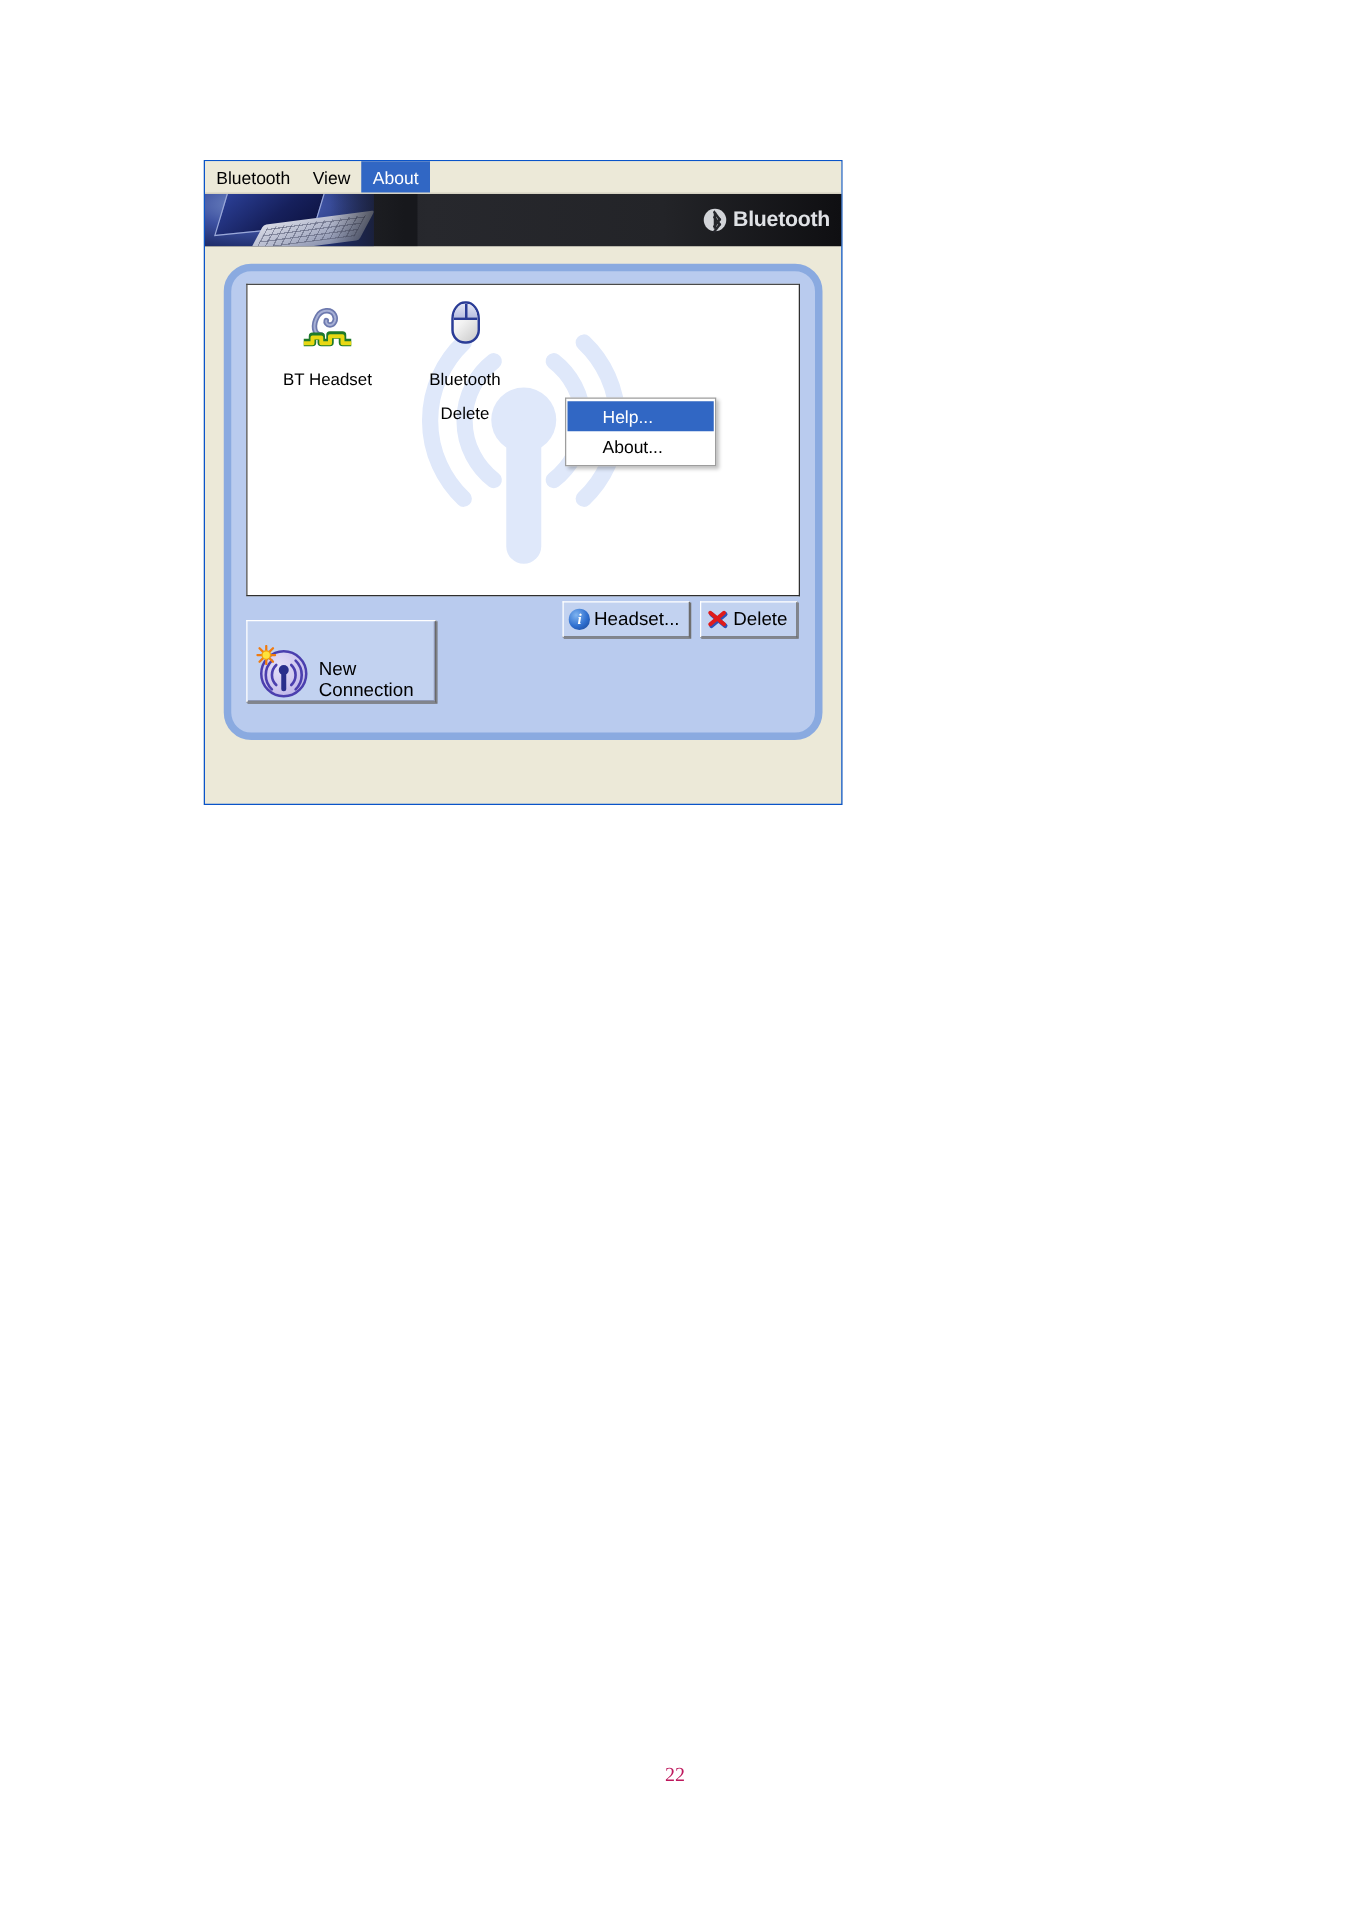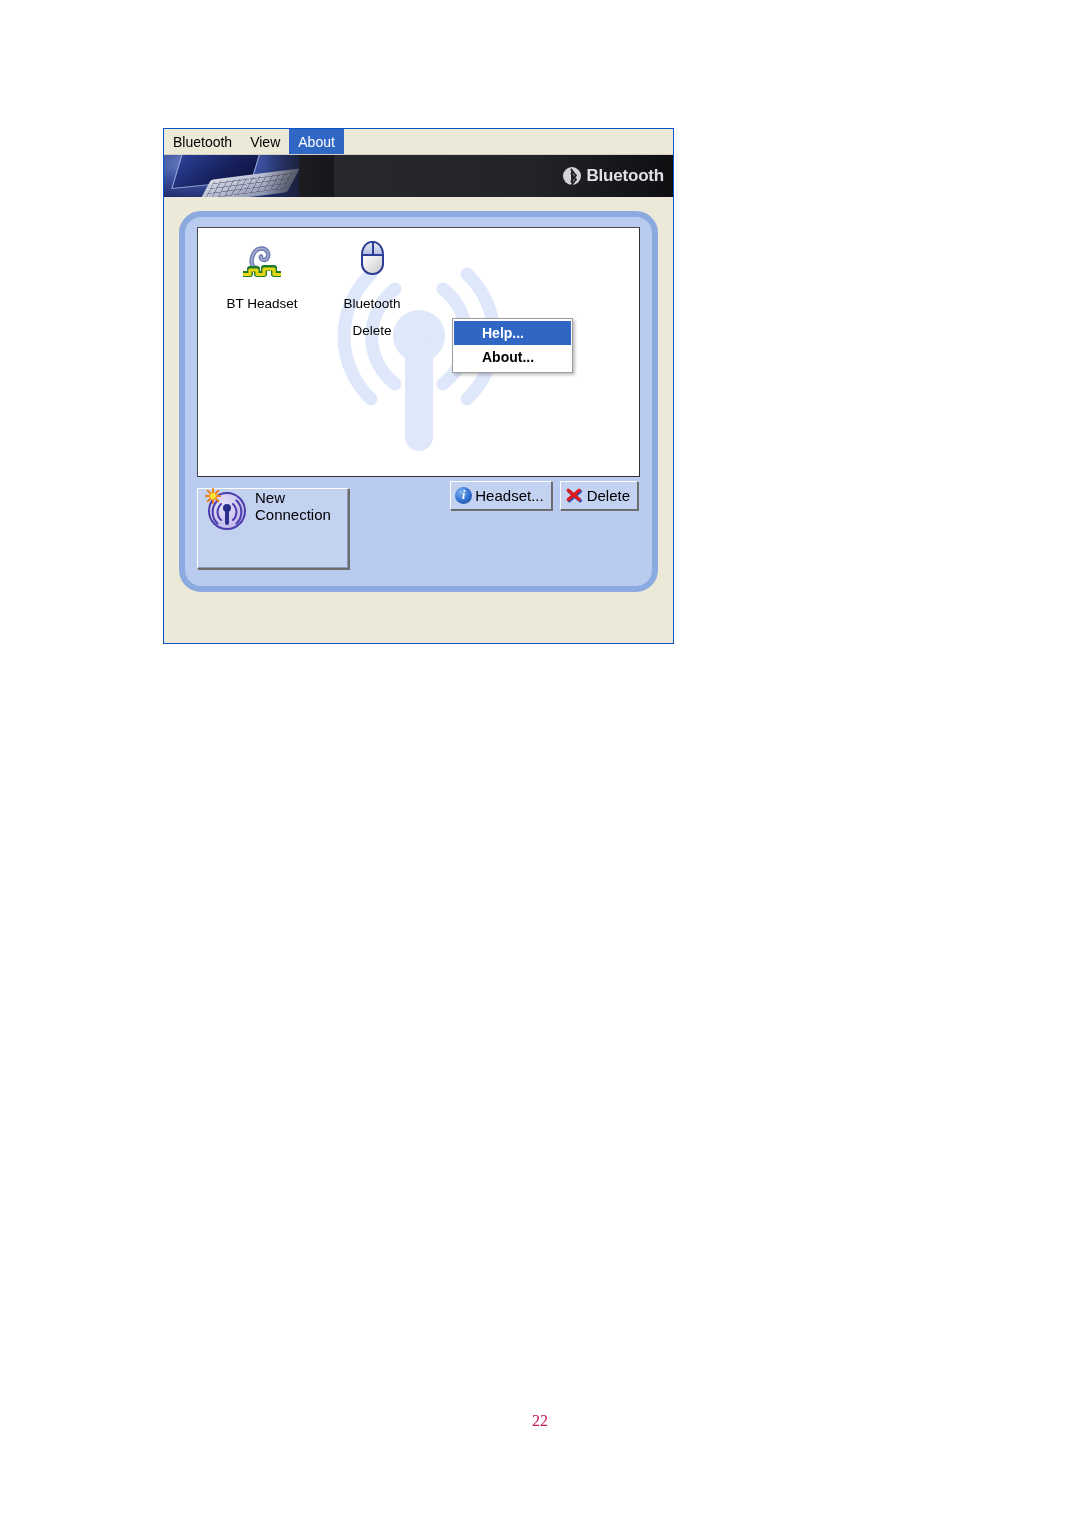--- a/index.html
+++ b/index.html
@@ -136,21 +136,20 @@
   }
   .dd-item {
     height: 24px;
     display: flex;
     align-items: center;
     padding-left: 28px;
     font-size: 14px;
     color: #000;
     font-family: "Liberation Sans", sans-serif;
     box-sizing: border-box;
-    font-weight: bold;
   }
   .dd-item.sel {
     background: #3167c4;
     color: #ffffff;
   }
 
   
   .banner {
     position: relative;
     height: 42px;
@@ -339,28 +338,28 @@
   
   .btn-row {
     flex: 1;
     display: flex;
     align-items: center;
     position: relative;
     padding-top: 4px;
   }
   .new-conn-btn {
     width: 152px;
-    height: 81px;
+    height: 66px;
     background: #c2d2f0;
     border: 1px solid #6a6a6a;
     border-top-color: #ffffff;
     border-left-color: #ffffff;
     box-shadow: 1px 1px 0 #707070, inset -1px -1px 0 #8e98b5;
     display: flex;
-    align-items: flex-start;
+    align-items: flex-end;
     padding-left: 7px;
     box-sizing: border-box;
     gap: 6px;
   }
   .nc-icon {
     width: 44px; height: 44px;
     position: relative;
     flex: 0 0 auto;
   }
   .nc-disc {

